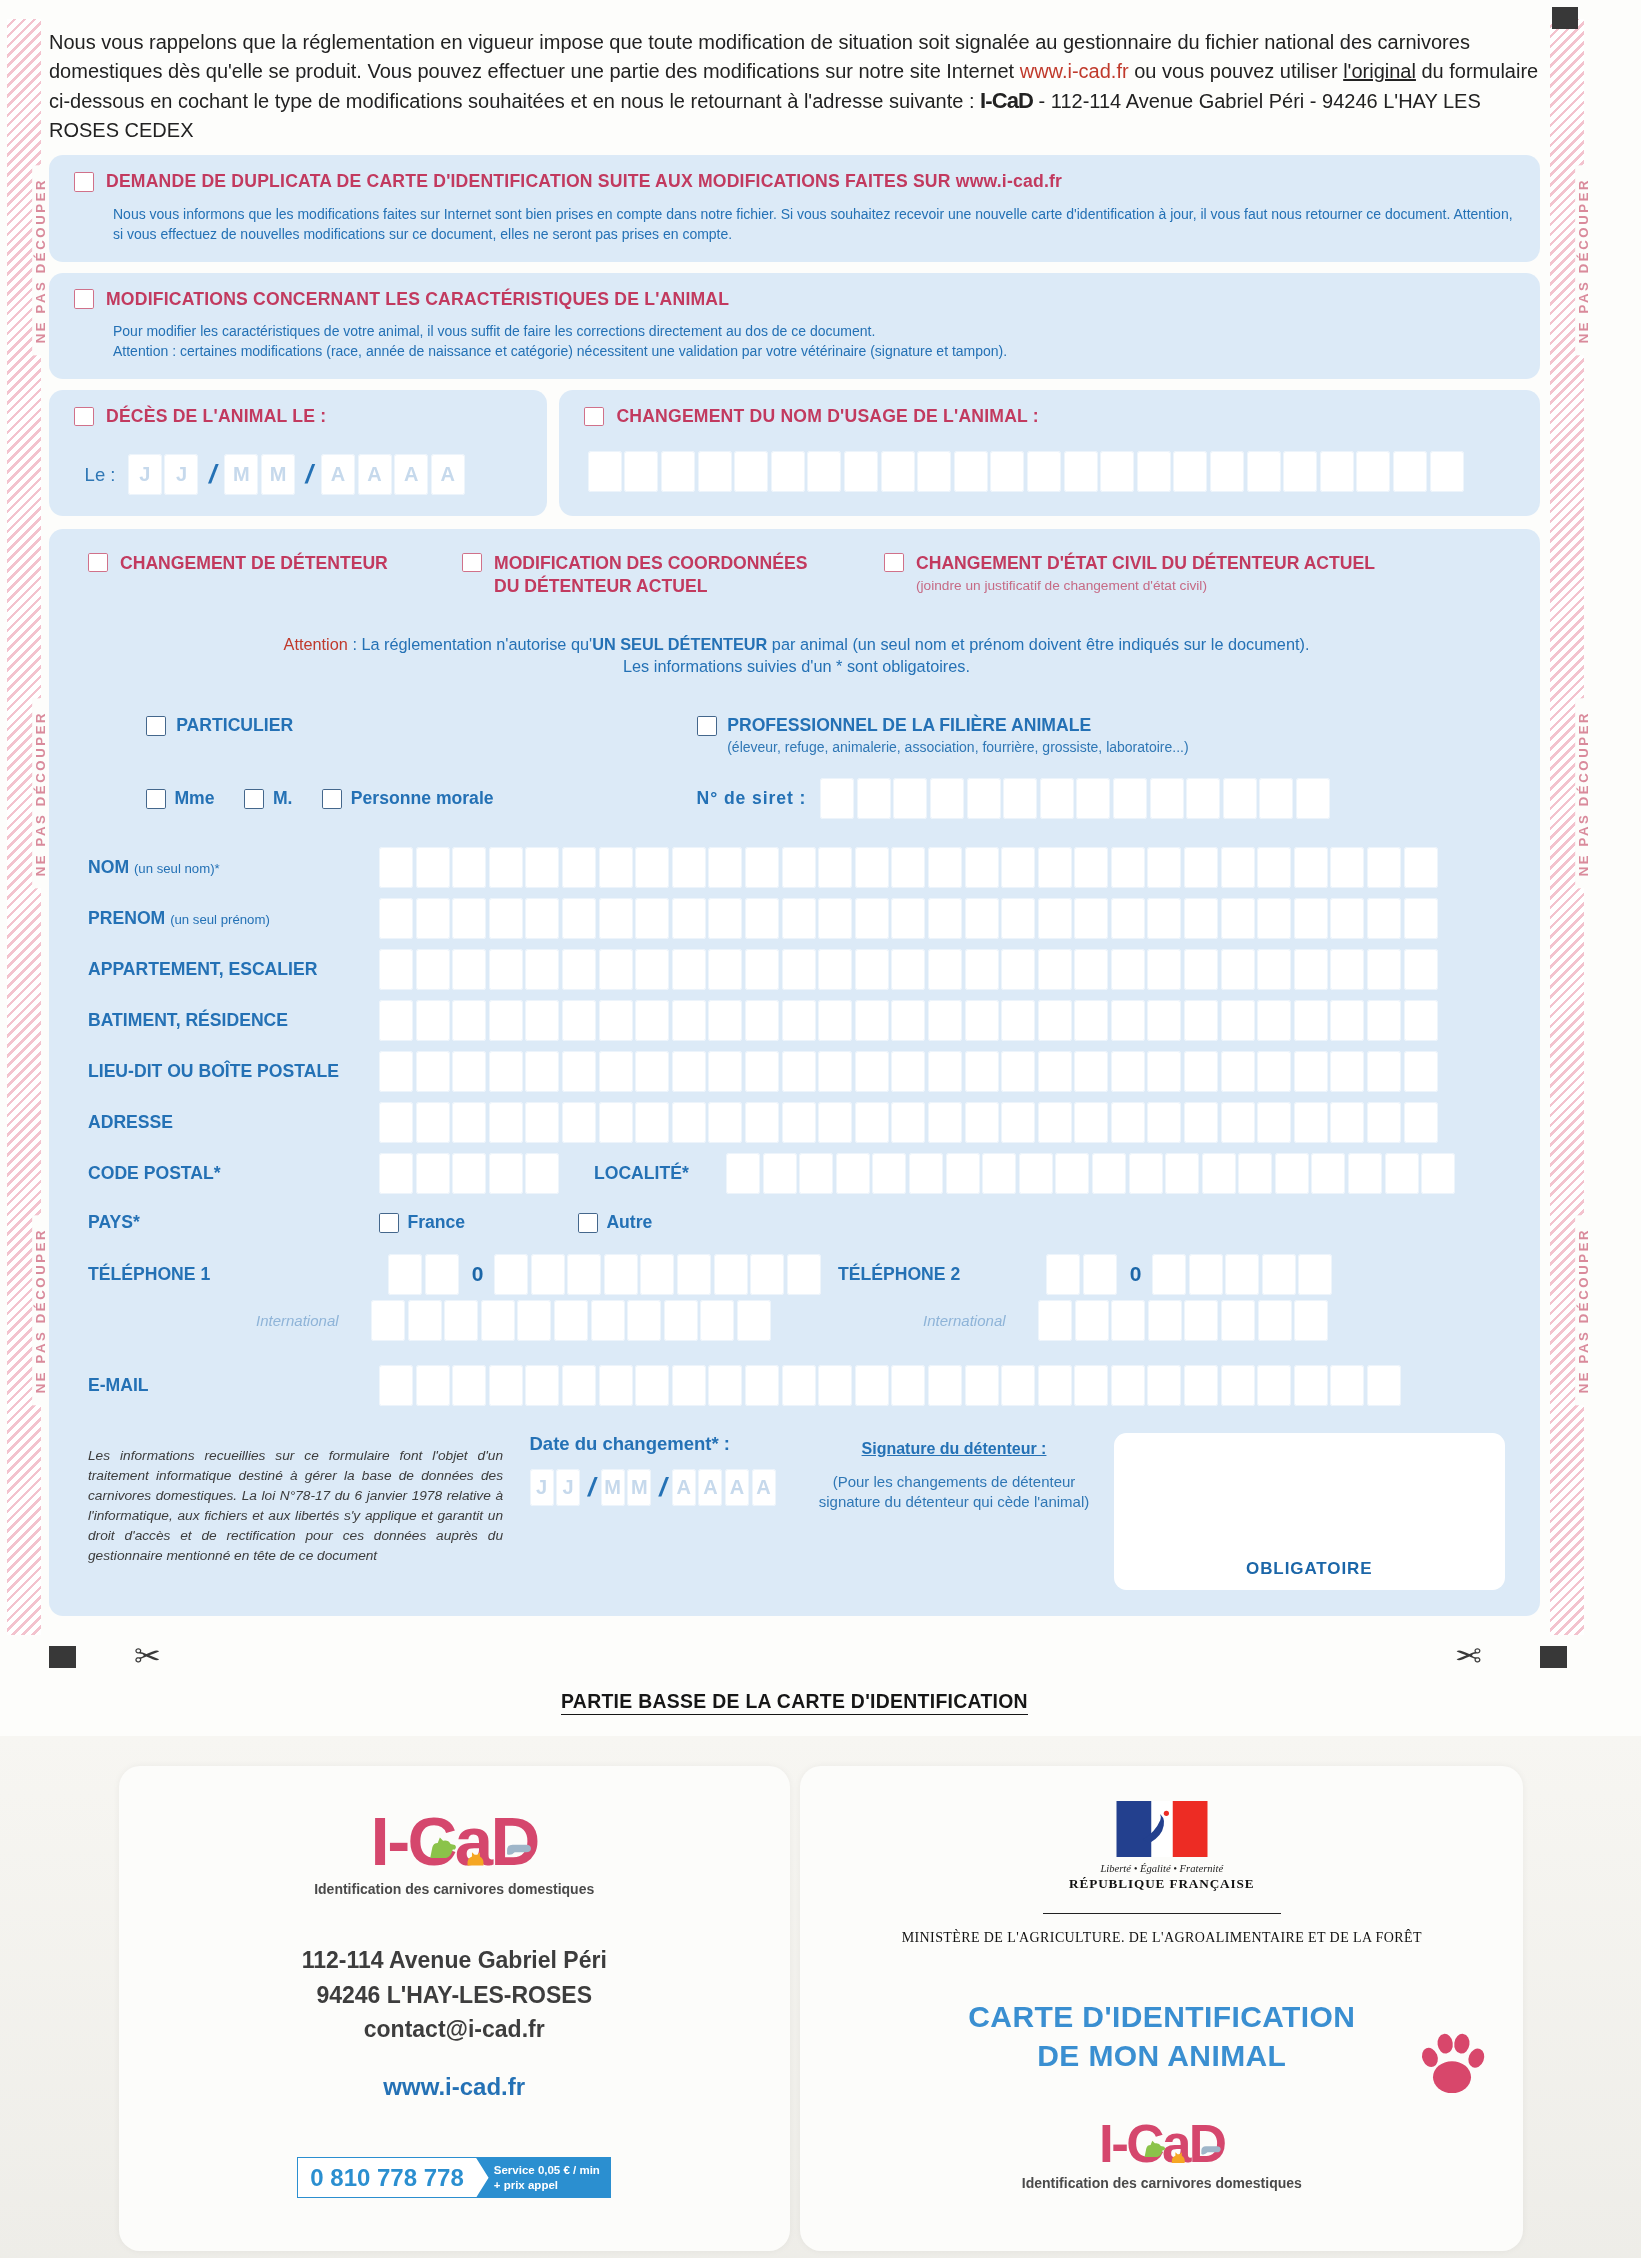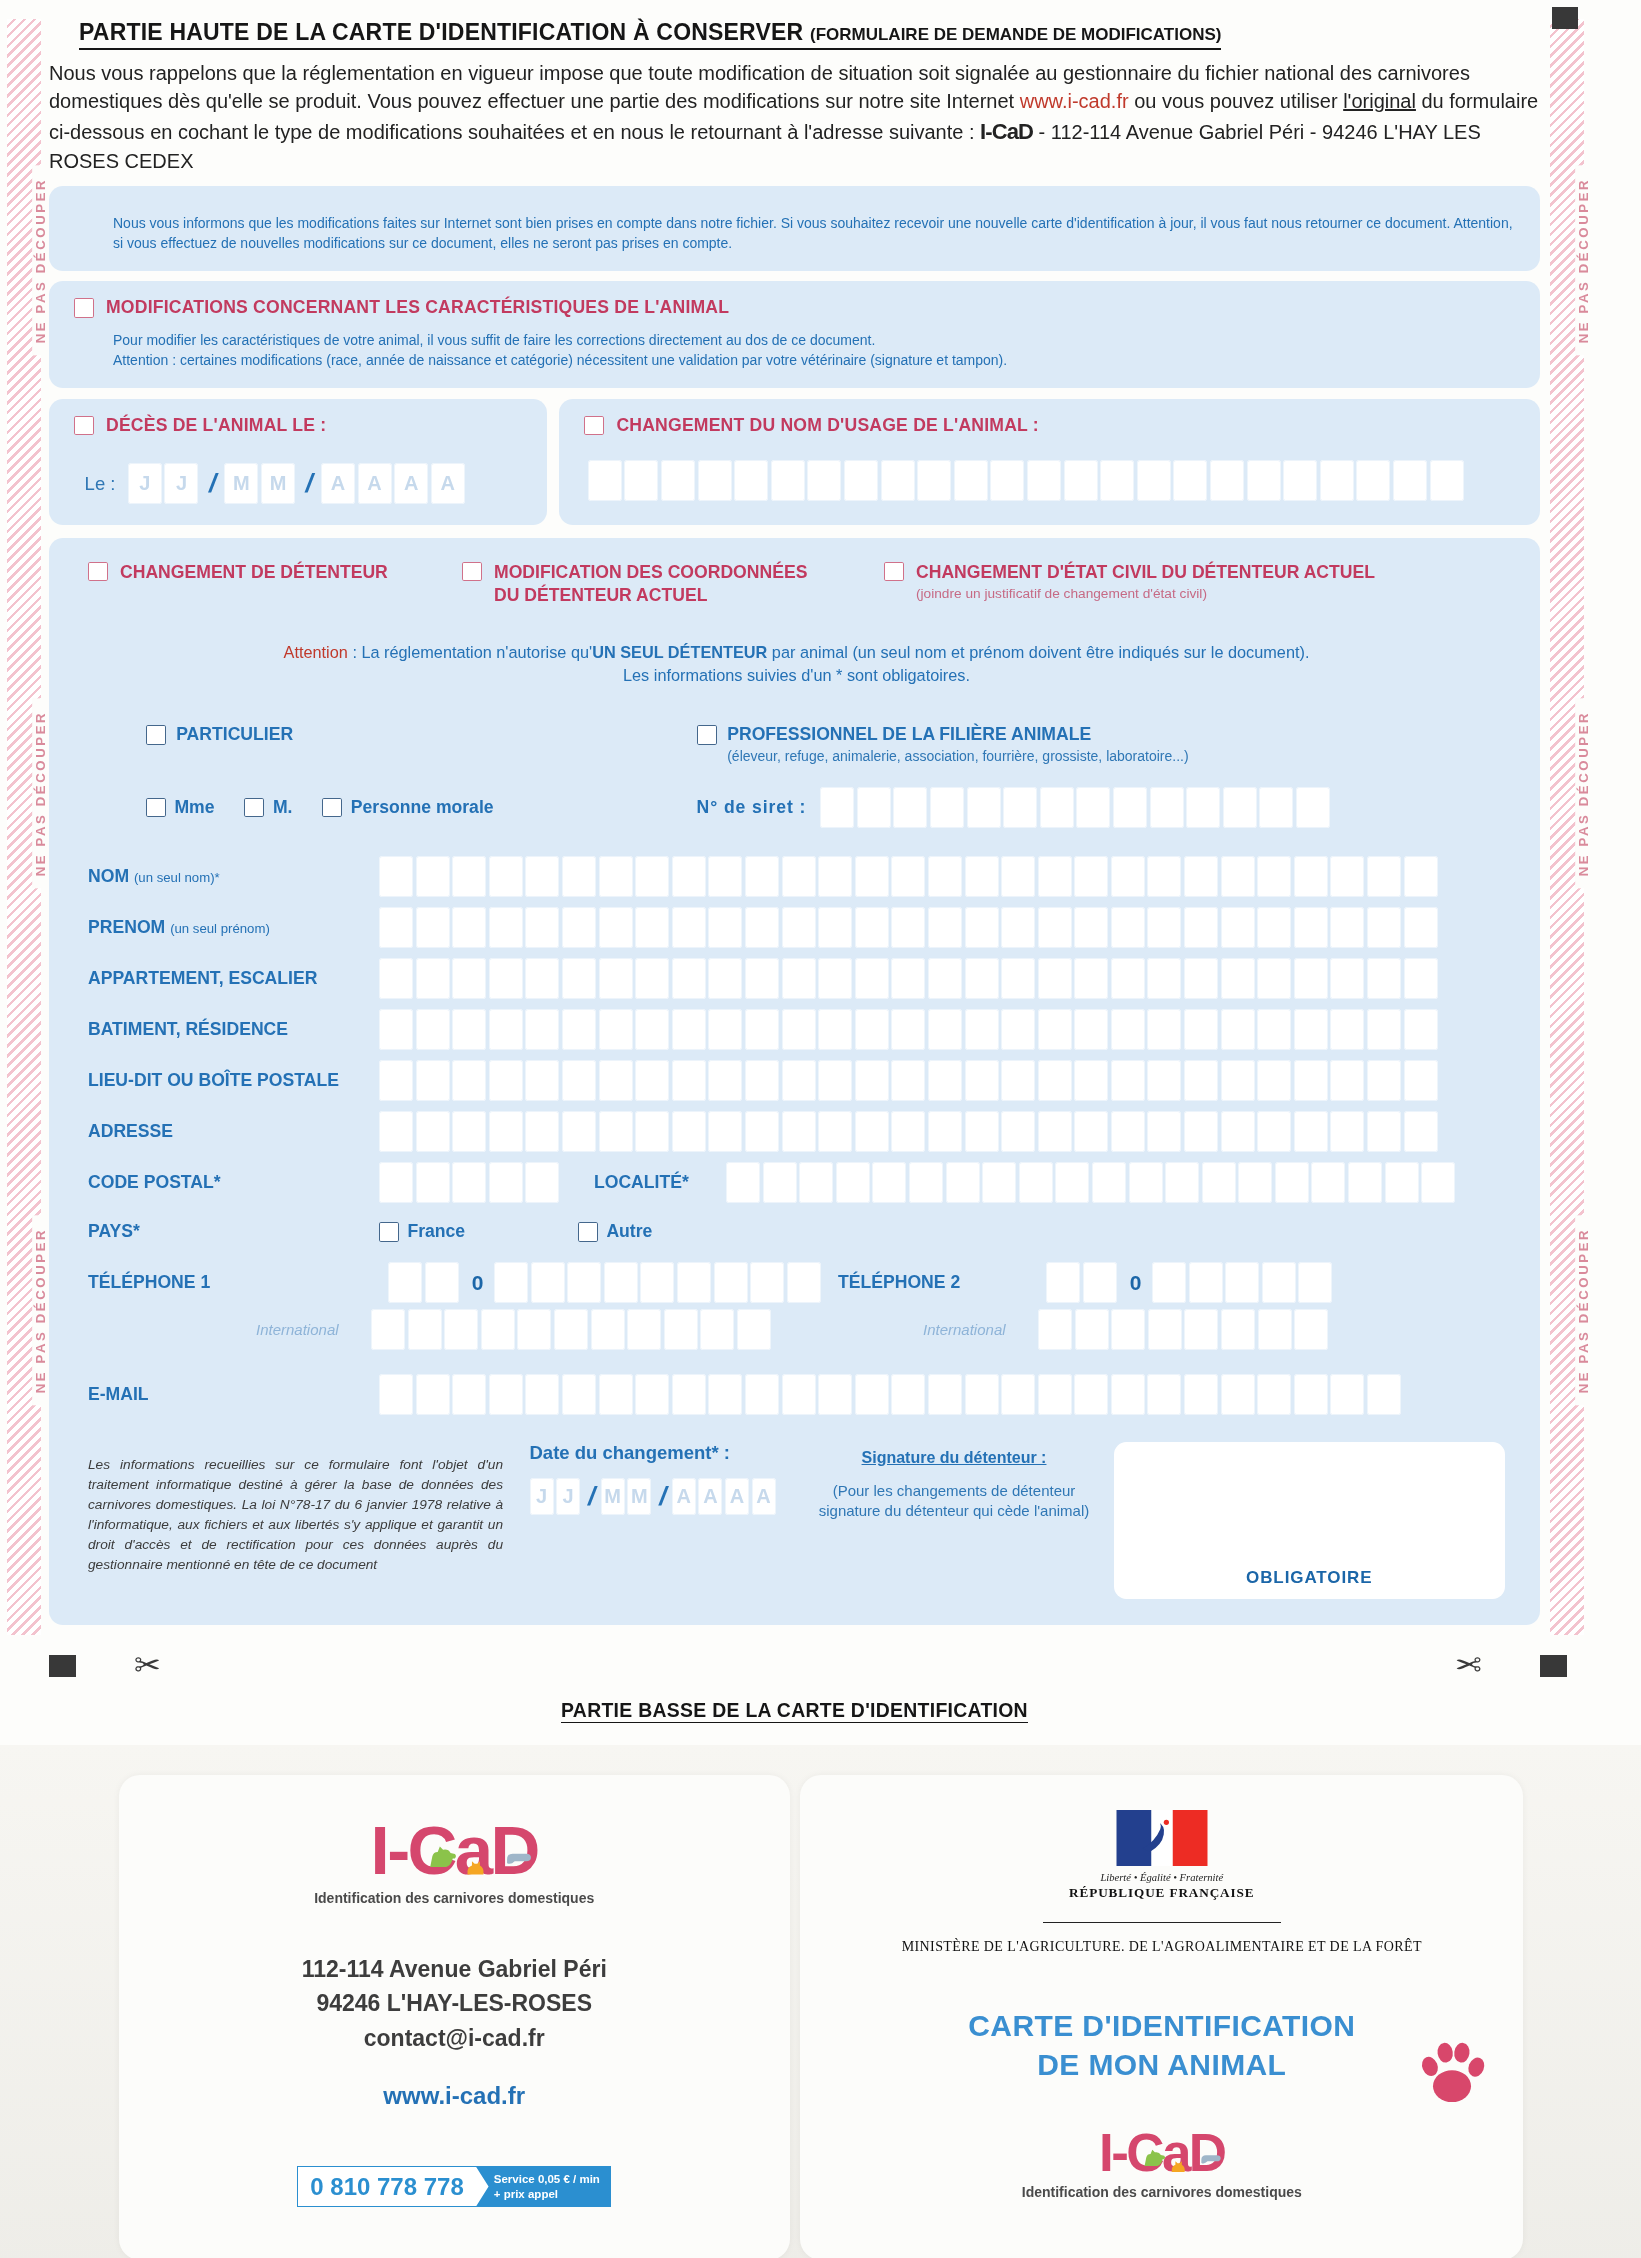--- a/index.html
+++ b/index.html
@@ -152,26 +152,27 @@
     <span class="edge-label p3">NE PAS DÉCOUPER</span>
   </div>
   <div class="edge right">
     <span class="edge-label p1">NE PAS DÉCOUPER</span>
     <span class="edge-label p2">NE PAS DÉCOUPER</span>
     <span class="edge-label p3">NE PAS DÉCOUPER</span>
   </div>
   <div class="reg tr"></div>
 
   <div class="content">
-    <div class="title-line">
-      <span class="t-main">PARTIE HAUTE DE LA CARTE D'IDENTIFICATION À CONSERVER </span><span class="t-suffix">(FORMULAIRE DE DEMANDE DE MODIFICATIONS)</span>
-    </div>
     <p class="intro"><span>Nous vous rappelons que la réglementation en vigueur impose que toute modification de situation soit signalée au gestionnaire du fichier national des carnivores domestiques dès qu'elle se produit. Vous pouvez effectuer une partie des modifications sur notre site Internet </span><span class="lnk">www.i-cad.fr</span><span> ou vous pouvez utiliser </span><span class="und">l'original</span><span> du formulaire ci-dessous en cochant le type de modifications souhaitées et en nous le retournant à l'adresse suivante : </span><span class="brand">I-CaD</span><span> - 112-114 Avenue Gabriel Péri - 94246 L'HAY LES ROSES CEDEX</span></p>
 
     <section class="panel">
+      <div class="sec-head">
+        <span class="cb"></span>
+        <span class="sec-title">DEMANDE DE DUPLICATA DE CARTE D'IDENTIFICATION SUITE AUX MODIFICATIONS FAITES SUR www.i-cad.fr</span>
+      </div>
       <p class="sec-body">Nous vous informons que les modifications faites sur Internet sont bien prises en compte dans notre fichier. Si vous souhaitez recevoir une nouvelle carte d'identification à jour, il vous faut nous retourner ce document. Attention, si vous effectuez de nouvelles modifications sur ce document, elles ne seront pas prises en compte.</p>
     </section>
 
     <section class="panel">
       <div class="sec-head">
         <span class="cb"></span>
         <span class="sec-title">MODIFICATIONS CONCERNANT LES CARACTÉRISTIQUES DE L'ANIMAL</span>
       </div>
       <p class="sec-body">
         <span>Pour modifier les caractéristiques de votre animal, il vous suffit de faire les corrections directement au dos de ce document.</span><br>

